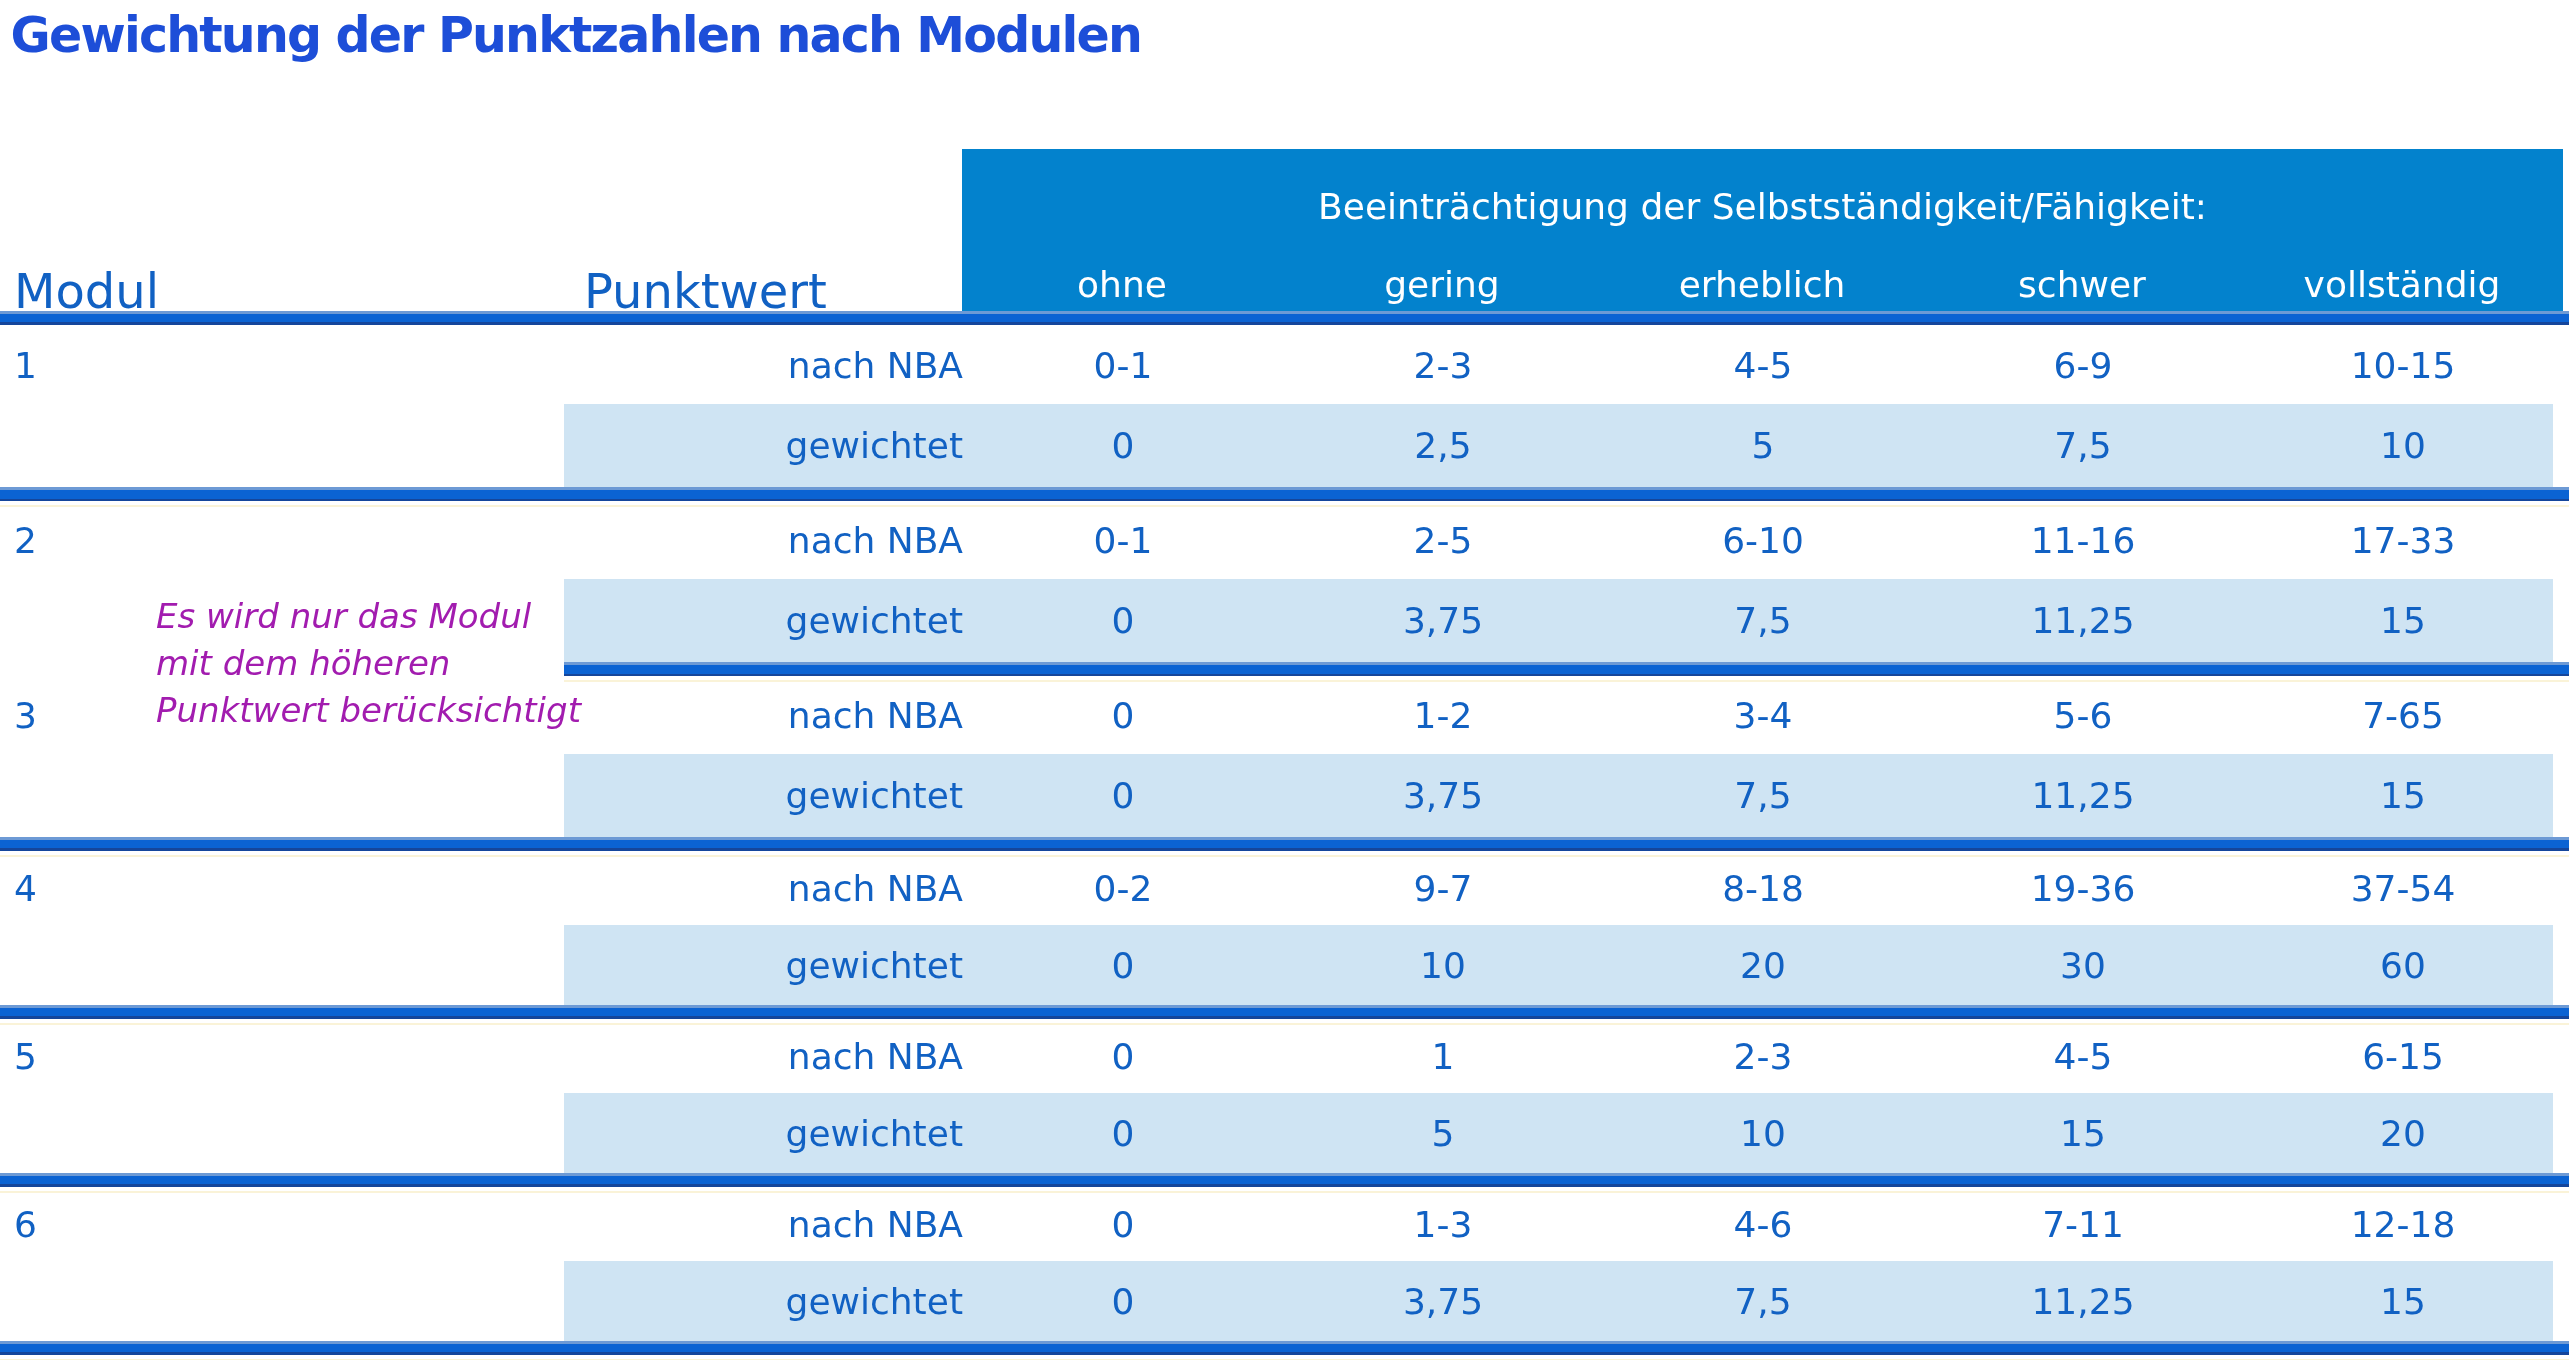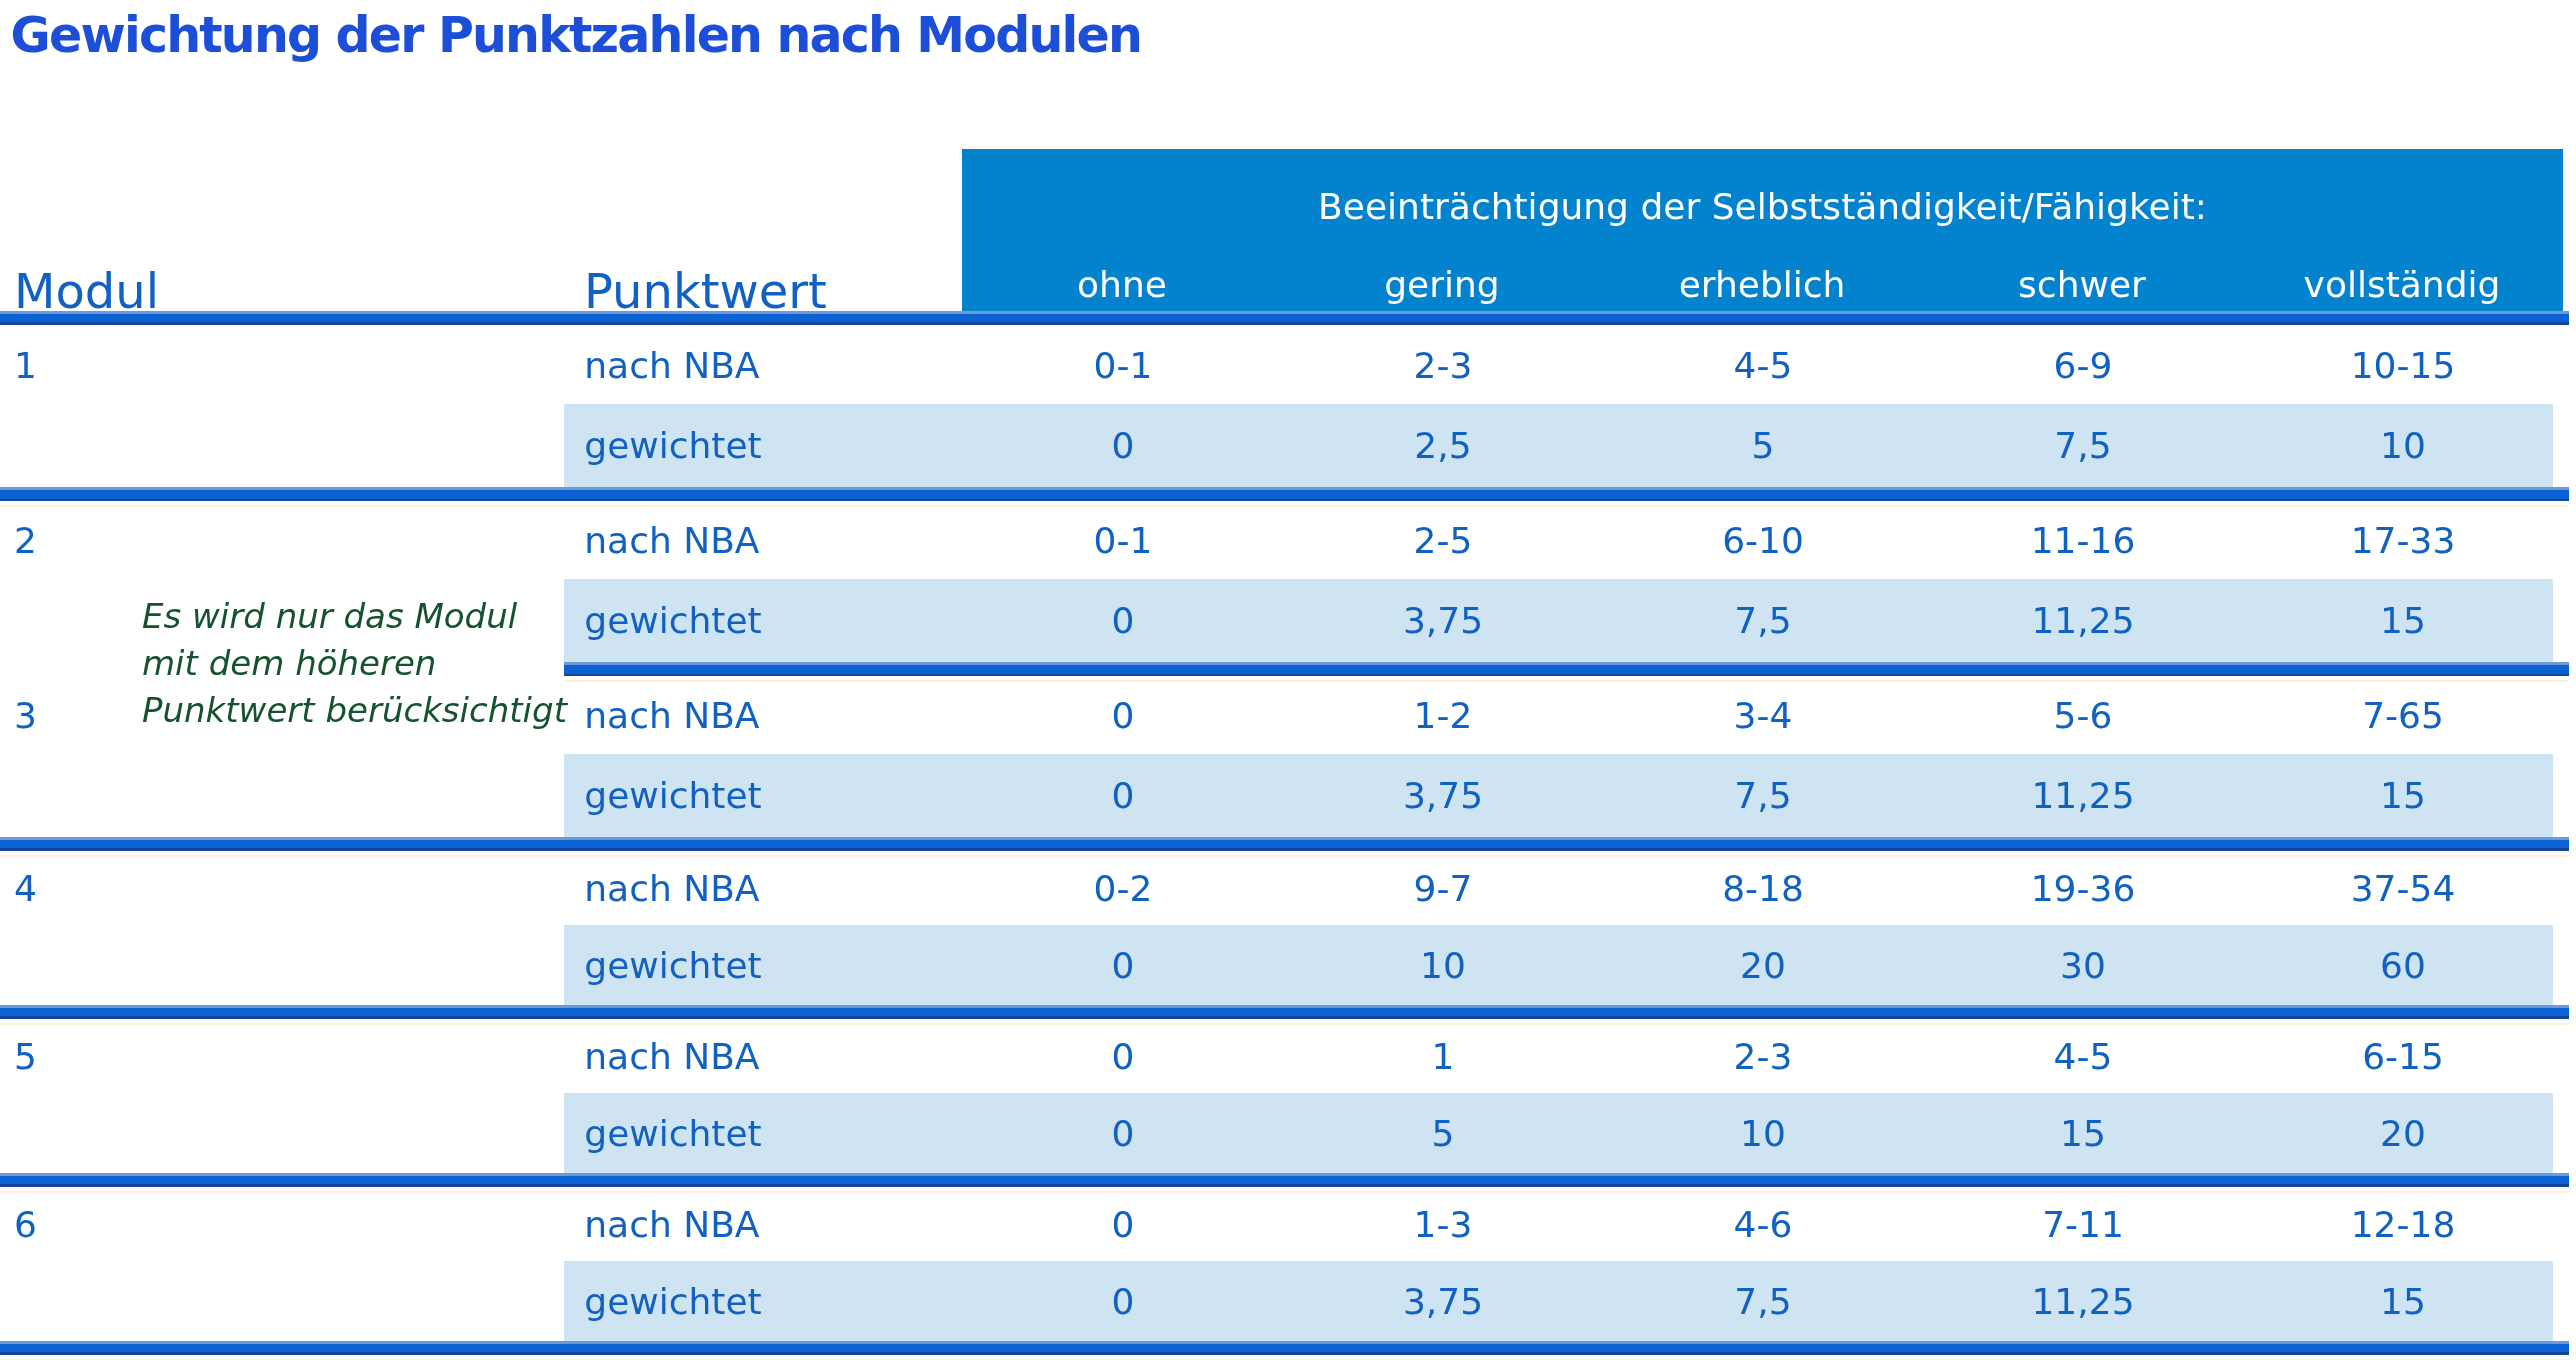--- a/index.html
+++ b/index.html
@@ -28,32 +28,32 @@
     background:linear-gradient(180deg,#6d9ad5 0 2.7px,#0b63d3 2.7px 11.5px,#15469b 11.5px 14px);
   }
   
   .blocks{position:absolute;left:0;top:326px;width:2569px;}
   .row{position:relative;display:flex;align-items:center;width:2564px;}
   .row.gew::before{content:"";position:absolute;left:564px;right:10.6px;top:0;bottom:0;background:#cfe4f3;}
   .h-a .row.nba{height:78px;}  .h-a .row.gew{height:83px;}
   .h-b .row.nba{height:74px;}  .h-b .row.gew{height:80px;}
   .cell{position:relative;z-index:1;font-size:36px;color:#1161c3;box-sizing:border-box;white-space:nowrap;}
   .c-mod{width:564px;padding-left:14px;}
-  .c-pkt{width:399px;padding-left:20.3px;}
+  .c-pkt{width:399px;padding-left:20.3px;text-align:right;}
   .c-val{width:320px;text-align:center;}
   .sep{
     position:relative;height:14px;width:2569px;
     background:linear-gradient(180deg,#6d9ad5 0 2.7px,#0b63d3 2.7px 11.5px,#15469b 11.5px 14px);
   }
   .sep::after{content:"";position:absolute;left:0;right:0;top:17.7px;height:2.7px;background:#faf3d8;}
   .sep.partial{margin-left:564px;width:2005px;}
   .group23{position:relative;}
   .note{
-    position:absolute;left:142px;top:92px;font-size:34px;font-style:italic;
-    color:#14532d;line-height:47px;white-space:nowrap;
+    position:absolute;left:156px;top:92px;font-size:34px;font-style:italic;
+    color:#a21caf;line-height:47px;white-space:nowrap;
   }
 </style>
 </head>
 <body>
 
 <div class="canvas">
 
   <div class="page-title">Gewichtung der Punktzahlen nach Modulen</div>
 
   <div class="band">

